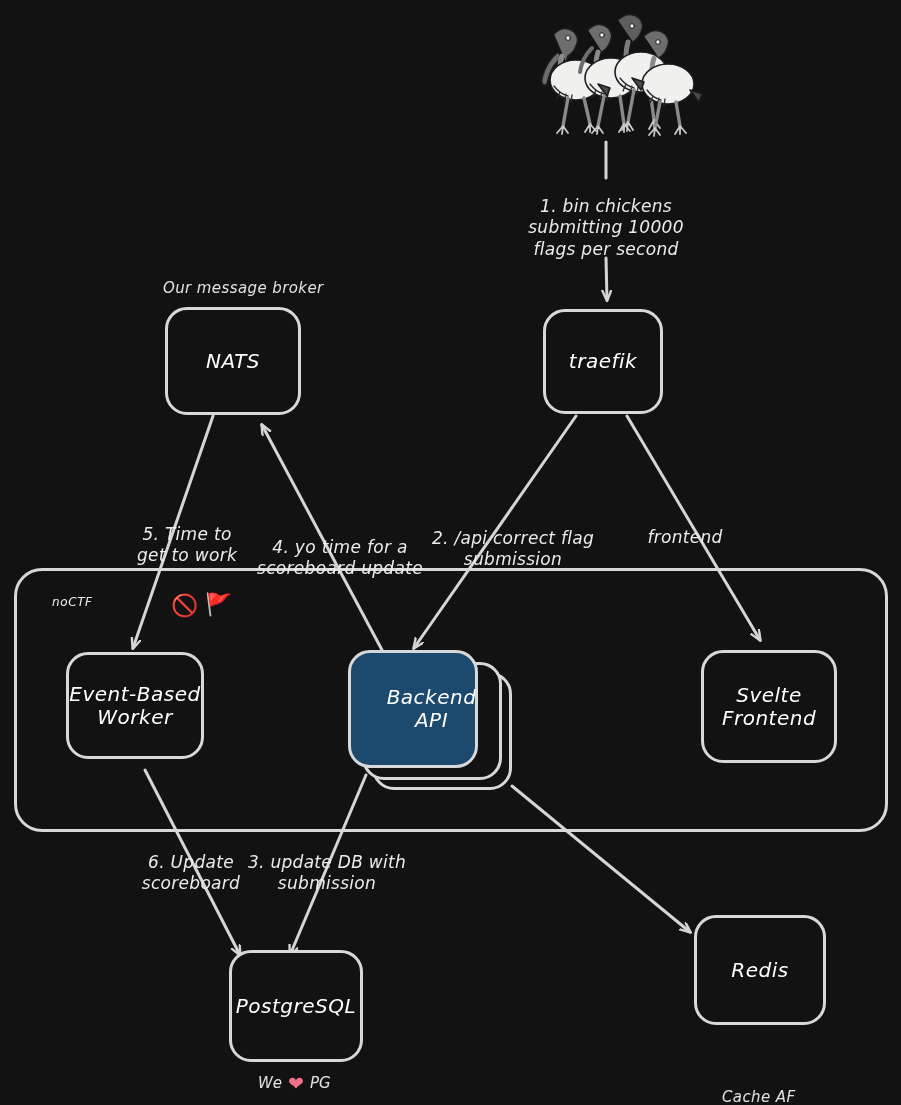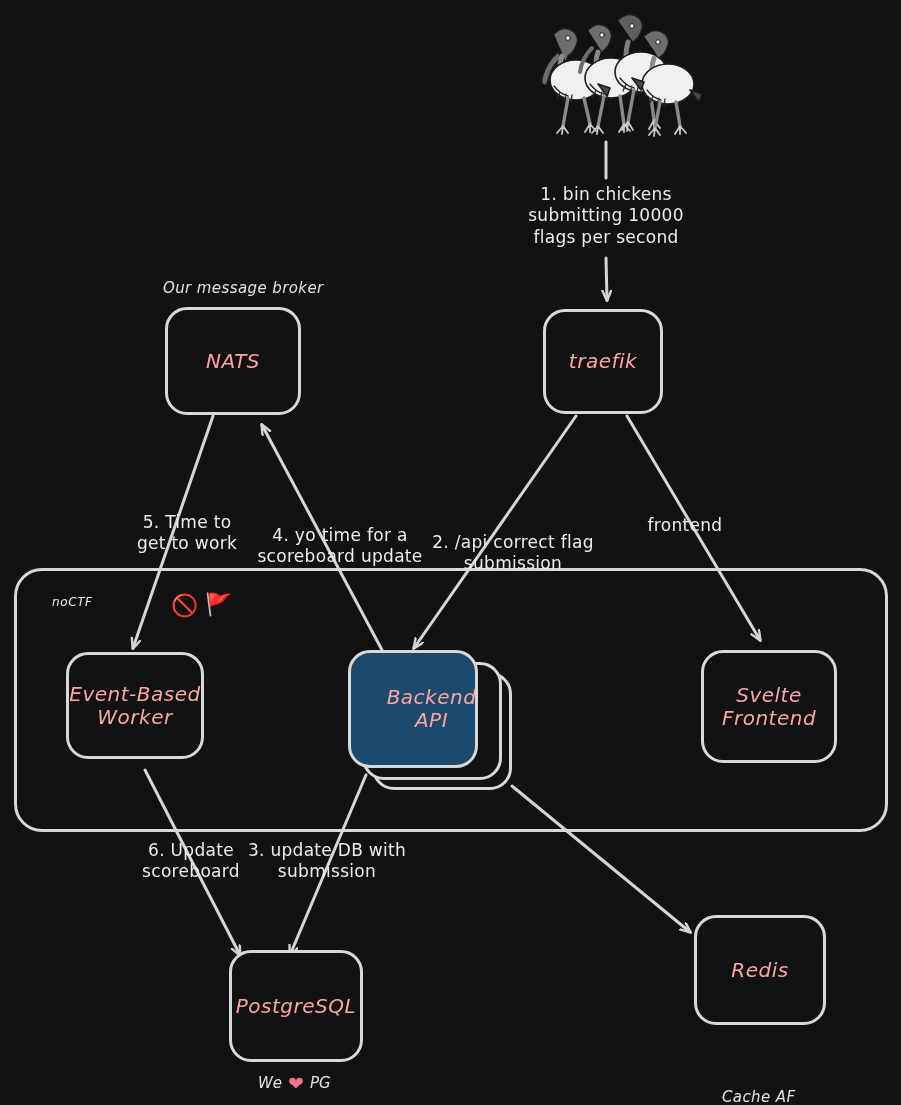--- a/index.html
+++ b/index.html
@@ -24,21 +24,21 @@
   }
   .node {
     position: absolute;
     border: 3px solid #d8d8d8;
     border-radius: 22px;
     background: #121212;
     display: flex;
     align-items: center;
     justify-content: center;
     text-align: center;
-    color: #fca5a5;
+    color: #ffffff;
     font-family: "DejaVu Sans", sans-serif;
     font-size: 20px;
     line-height: 1.15;
     letter-spacing: 0.5px;
     font-style: italic;
   }
   .node.blue { background: #1c4a6e; padding-left: 37px; }
   .node.stack-shadow {
     background: #121212;
     z-index: 1;
@@ -52,25 +52,27 @@
     font-style: italic;
     letter-spacing: 0.4px;
     white-space: nowrap;
     z-index: 4;
   }
   .edge-label {
     position: absolute;
     color: #ececec;
     font-family: "DejaVu Sans", sans-serif;
     font-size: 17px;
+    font-style: italic;
     line-height: 1.25;
     text-align: center;
     white-space: pre-line;
     letter-spacing: 0.3px;
     z-index: 4;
+    margin-top: 12px;
   }
   .group-box {
     position: absolute;
     border: 3px solid #d8d8d8;
     border-radius: 28px;
     background: transparent;
     z-index: 0;
   }
   .group-title {
     position: absolute;
@@ -180,21 +182,21 @@
       <path d="M145 770 L240 955" marker-end="url(#ah)"></path>
 
       <path d="M512 786 L690 932" marker-end="url(#ah)"></path>
     </g>
   </svg>
 
   <div class="edge-label" style="left:502px; top:184px; width:208px;">1. bin chickens
 submitting 10000
 flags per second</div>
 
-  <div class="edge-label" style="left:402px; top:532px; width:222px;">2. /api correct flag
+  <div class="edge-label" style="left:402px; top:516px; width:222px;">2. /api correct flag
 submission</div>
 
   <div class="edge-label" style="left:238px; top:840px; width:178px;">3. update DB with
 submission</div>
 
   <div class="edge-label" style="left:254px; top:525px; width:172px;">4. yo time for a
 scoreboard update</div>
 
   <div class="edge-label" style="left:124px; top:512px; width:126px;">5. Time to
 get to work</div>

